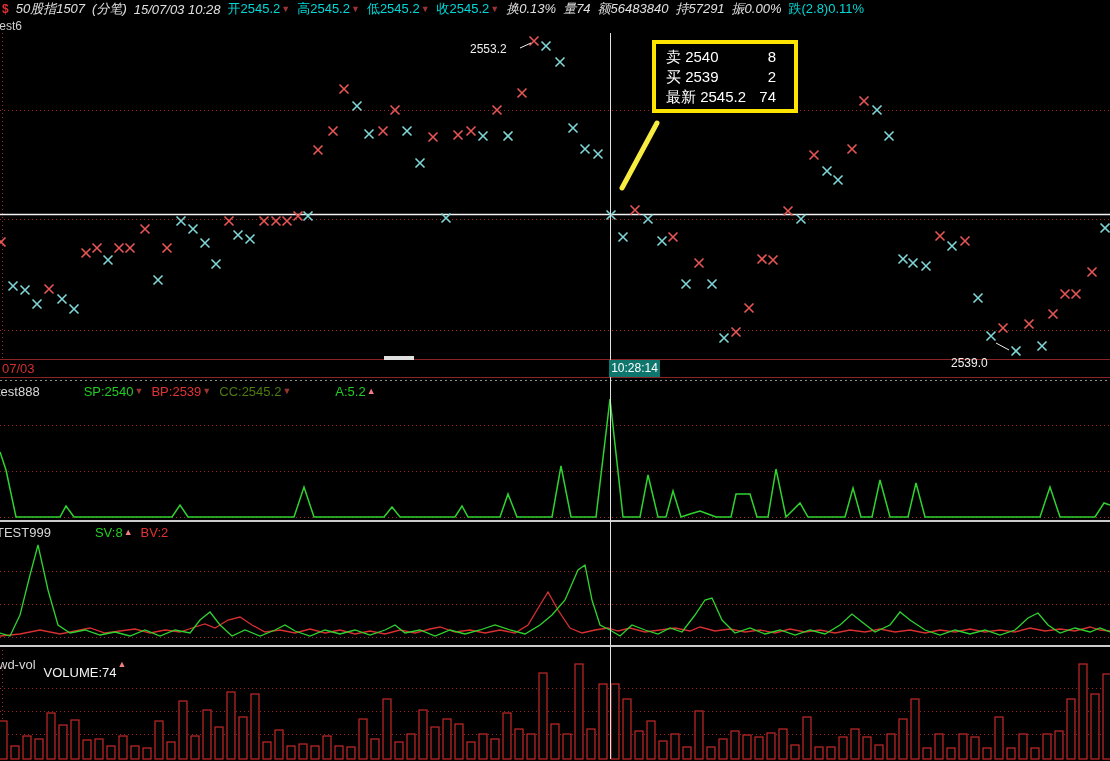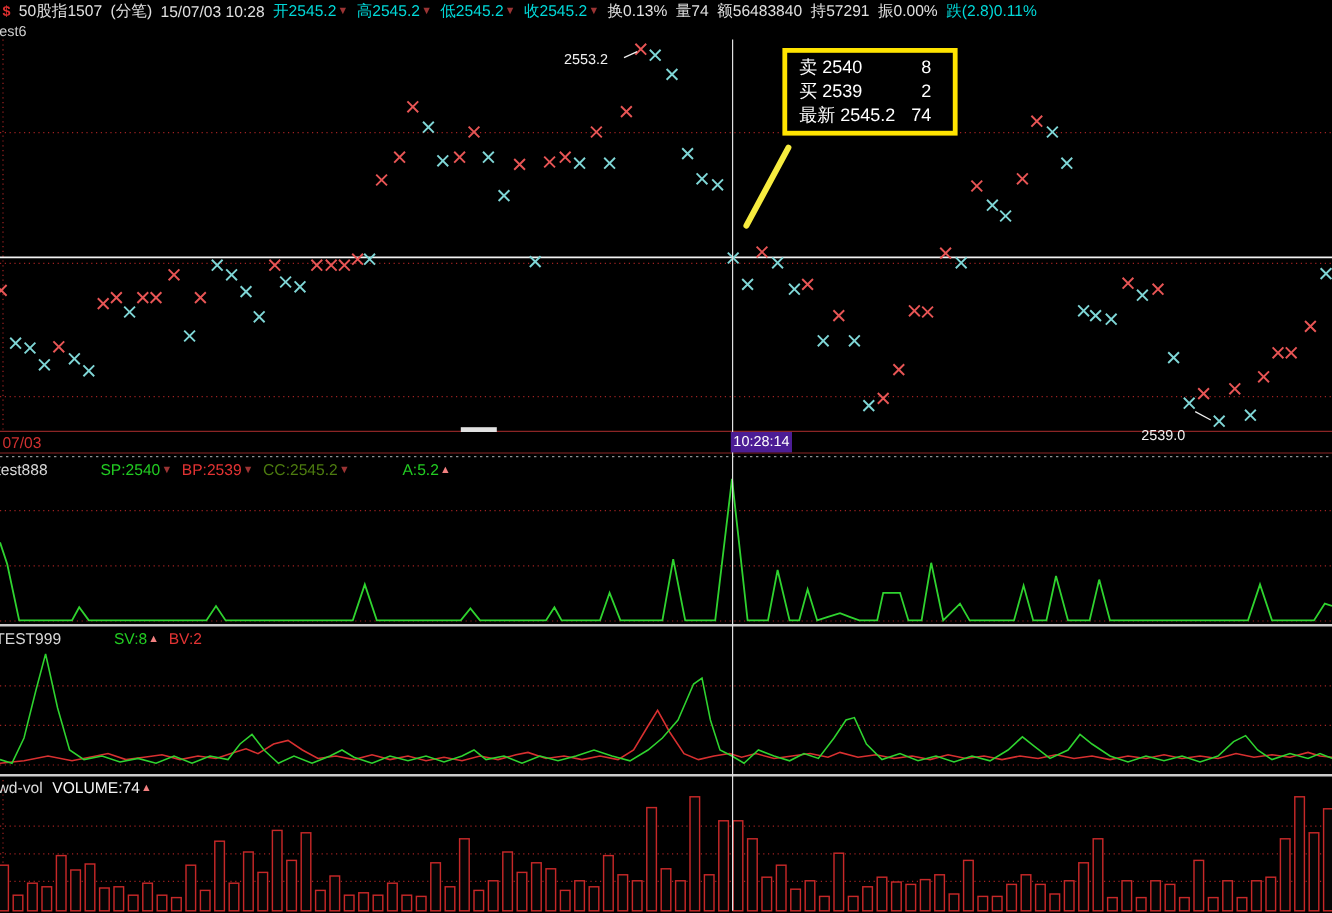--- a/index.html
+++ b/index.html
@@ -3,45 +3,45 @@
 <meta charset="utf-8">
 <style>
   html,body{margin:0;padding:0;background:#222;}
   .screen{position:relative;width:1110px;height:761px;background:#000;overflow:hidden;
           font-family:"Liberation Sans","DejaVu Sans",sans-serif;}
   #chart-svg{position:absolute;left:0;top:0;}
   .topbar{position:absolute;left:0;top:0;width:1110px;height:18px;display:flex;align-items:center;
           gap:7px;padding-left:2px;font-size:13px;color:#e0e0e0;white-space:nowrap;background:#000;}
   .logo{color:#e03030;font-weight:bold;font-size:12px;}
   .cyan{color:#00d8d8;}
-  .white{color:#e0e0e0;}
+  .white{color:#e0e0e0;font-style:italic;}
   .field{display:inline-flex;align-items:center;gap:1px;}
   .tri{color:#9b3434;font-size:9px;line-height:1;}
   .tri-up{color:#f28080;font-size:9px;line-height:1;}
   .ind-label{position:absolute;left:-4px;top:19px;font-size:12px;color:#cfcfcf;}
   .price-label{position:absolute;font-size:12px;color:#f0f0f0;}
   .lbl-high{left:470px;top:42px;}
   .lbl-low{left:951px;top:334px;margin-top:22px;}
   .callout{position:absolute;left:652px;top:40px;width:146px;height:73px;box-sizing:border-box;
            border:4px solid #ffe400;background:#000;display:flex;flex-direction:column;
            justify-content:space-around;padding:3px 18px 3px 10px;}
   .c-row{display:flex;align-items:center;font-size:15px;color:#fff;line-height:20px;}
   .c-q{margin-left:auto;}
   .date-label{position:absolute;left:2px;top:361px;font-size:13px;color:#d03030;text-align:right;}
   .time-box{position:absolute;left:609px;top:360px;width:51px;height:17px;line-height:17px;
-            background:#4c1d95;color:#fff;font-size:12px;text-align:center;}
+            background:#0f766e;color:#fff;font-size:12px;text-align:center;}
   .hdr{position:absolute;display:flex;align-items:center;gap:8px;font-size:13px;white-space:nowrap;}
   .hdr2{left:-3px;top:384px;}
   .hdr3{left:-4px;top:525px;}
   .hdr4{left:-2px;top:649px;}
   .gray{color:#d8d8d8;}
   .green{color:#22cc22;margin-left:36px;}
   .red{color:#e23333;}
   .violet{color:#4d7c0f;}
-  .vol-white{color:#f5f5f5;}
+  .vol-white{color:#f5f5f5;margin-top:16px;}
   .pair{display:inline-flex;align-items:center;gap:1px;}
 </style>
 </head>
 <body>
 
 <div class="screen">
 
   <svg id="chart-svg" width="1110" height="761">
       <line x1="0" y1="110.5" x2="1110" y2="110.5" stroke="#a02222" stroke-width="1" stroke-dasharray="1 3"></line>
       <line x1="0" y1="219.5" x2="1110" y2="219.5" stroke="#a02222" stroke-width="1" stroke-dasharray="1 3"></line>

